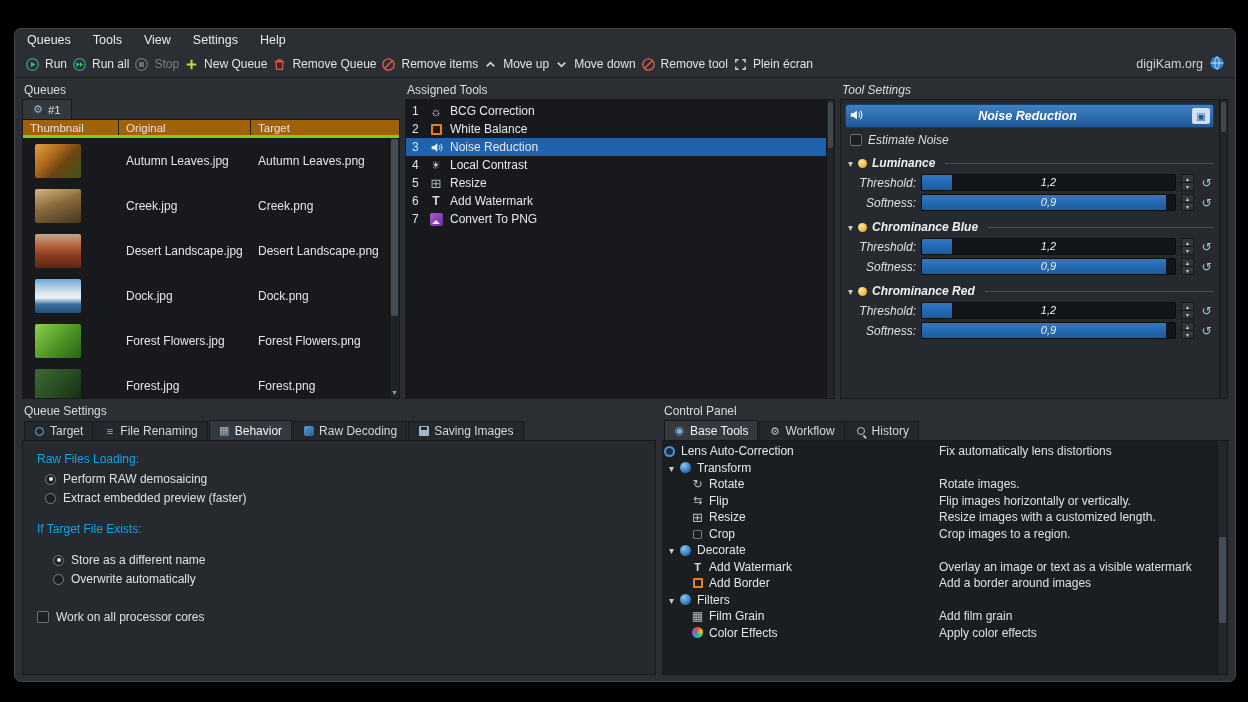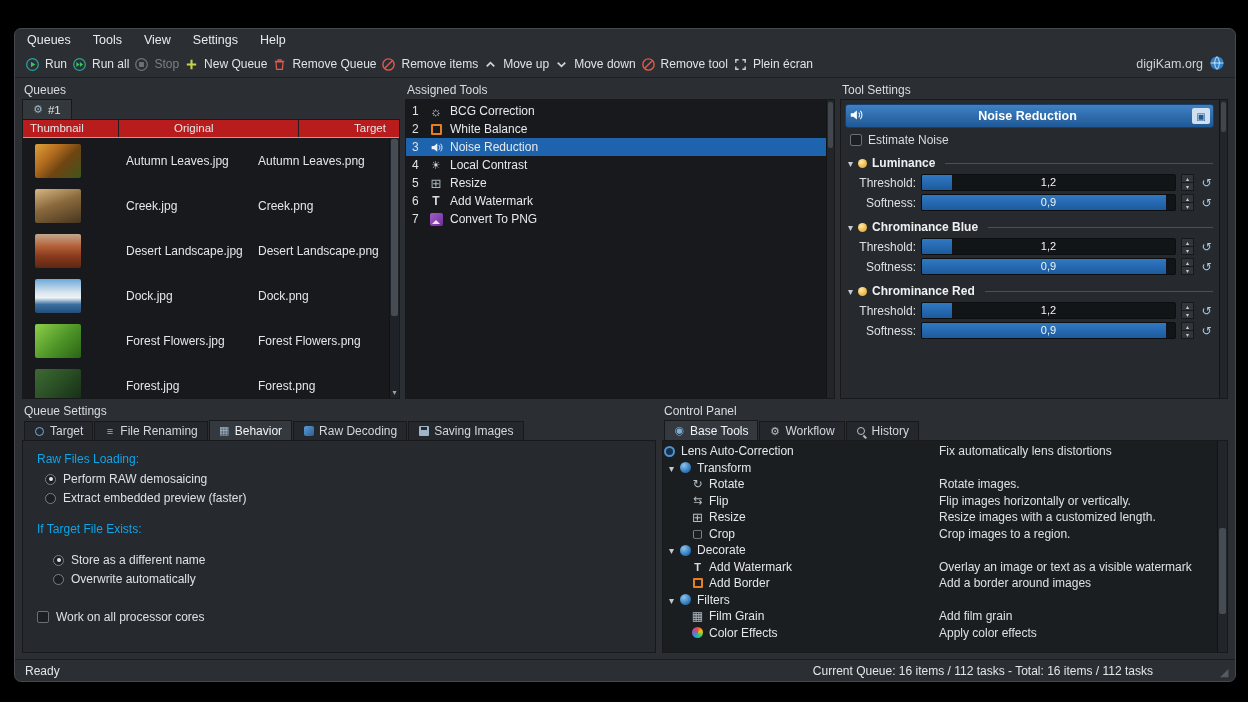--- a/index.html
+++ b/index.html
@@ -23,21 +23,21 @@
   .toprow { display:flex; gap:5px; height:316px; flex:none; }
   .bottomrow { display:flex; gap:6px; flex:1; min-height:0; }
   .panel { display:flex; flex-direction:column; min-width:0; }
   .ptitle { height:16px; font-size:12px; color:#d9dde0; padding-left:2px; flex:none; }
 
   
   .queues { width:378px; flex:none; }
   .qtabbar { height:20px; display:flex; flex:none; }
   .qtab { background:#33383d; border:1px solid #17191b; border-bottom:none; padding:0 10px; display:flex; align-items:center; gap:5px; font-size:11.5px; color:#e0e4e7; }
   .qtable { flex:1; border:1px solid #17191b; background:#17191c; position:relative; overflow:hidden; display:flex; flex-direction:column; }
-  .qhead { display:flex; height:18px; background:#b91c1c; border-bottom:1px solid #84cc16; flex:none;gap:48px; }
+  .qhead { display:flex; height:18px; background:#a16207; border-bottom:3px solid #84cc16; flex:none; }
   .qh { font-size:11.5px; color:#e2e6e9; padding:2px 0 0 7px; border-right:1px solid #1d2023; }
   .qh1 { width:96px; } .qh2 { width:132px; } .qh3 { flex:1; border-right:none; }
   .qbody { flex:1; overflow:hidden; }
   .qrow { display:flex; align-items:center; height:45px; }
   .qc { font-size:12px; color:#e4e7ea; }
   .qcthumb { width:96px; display:flex; justify-content:flex-start; padding-left:12px; }
   .qcorig { width:132px; padding-left:7px; } .qctarget { flex:1; padding-left:7px; }
   .thumb { width:46px; height:34px; border-radius:2px; display:block; }
   .t0 { background:linear-gradient(135deg,#e0a13a 0%,#b06a1e 35%,#6d4512 60%,#41541d 100%); }
   .t1 { background:linear-gradient(160deg,#d8b684 0%,#8a6a3c 45%,#473520 100%); }
@@ -62,21 +62,21 @@
   .ic-contrast::before { content:"☀"; color:#cfd4d8; font-size:11px; }
   .ic-grid::before { content:"⊞"; color:#a9b4bc; font-size:13px; }
   .ic-wm::before { content:"T"; color:#d8dcdf; font-weight:bold; font-size:12px; }
   .ic-png { width:13px; height:13px; border-radius:2px; background:linear-gradient(135deg,#a45cc8,#6b2f9e); position:relative; }
   .ic-png::after { content:""; position:absolute; bottom:2px; left:2px; width:0; height:0;
                    border-left:4px solid transparent; border-right:4px solid transparent; border-bottom:4px solid #ecdff5; }
   .ascroll { position:absolute; right:0; top:0; bottom:0; width:8px; background:#22262a; border-left:1px solid #121416; }
   .asthumb { position:absolute; top:2px; left:1px; right:1px; height:46px; background:#41474d; border-radius:2px; }
 
   
-  .toolsettings { flex:1; }
+  .toolsettings { flex:1;font-style:italic; }
   .tsbody { flex:1; border:1px solid #17191b; background:#262a2e; position:relative; overflow:hidden; padding:3px 12px 0 3px; }
   .tshead { height:24px; margin:1px 1px 4px 1px; border:1px solid #163f6e; border-radius:3px;
             background:linear-gradient(to bottom,#3f81c4,#205896); display:flex; align-items:center; padding:0 3px; }
   .tshead .tstitle { flex:1; text-align:center; font-weight:bold; font-size:12.5px; color:#fff; }
   .tsopt { width:18px; height:16px; border-radius:2px; background:#cfe0f1; color:#235a94; font-size:10px;
            display:flex; align-items:center; justify-content:center; }
   .checkline { display:flex; align-items:center; gap:6px; margin:5px 4px 2px 6px; color:#d8dce0; }
   .checkbox { width:12px; height:12px; border:1px solid #6a7075; background:#1d2023; border-radius:2px; flex:none; }
   .sec { margin-top:9px; }
   .sechead { display:flex; align-items:center; gap:5px; margin:0 2px 4px 4px; }
@@ -695,20 +695,15 @@
             </div>
             <div class="cpscroll">
               <div class="cpthumb"></div>
             </div>
           </div>
         </div>
       </div>
 
     </div>
 
-    <div class="statusbar">
-      <span class="left">Ready</span>
-      <span class="right">Current Queue: 16 items / 112 tasks - Total: 16 items / 112 tasks</span>
-      <span class="grip"></span>
-    </div>
 
   </div>
 </div>
 
 </body></html>

